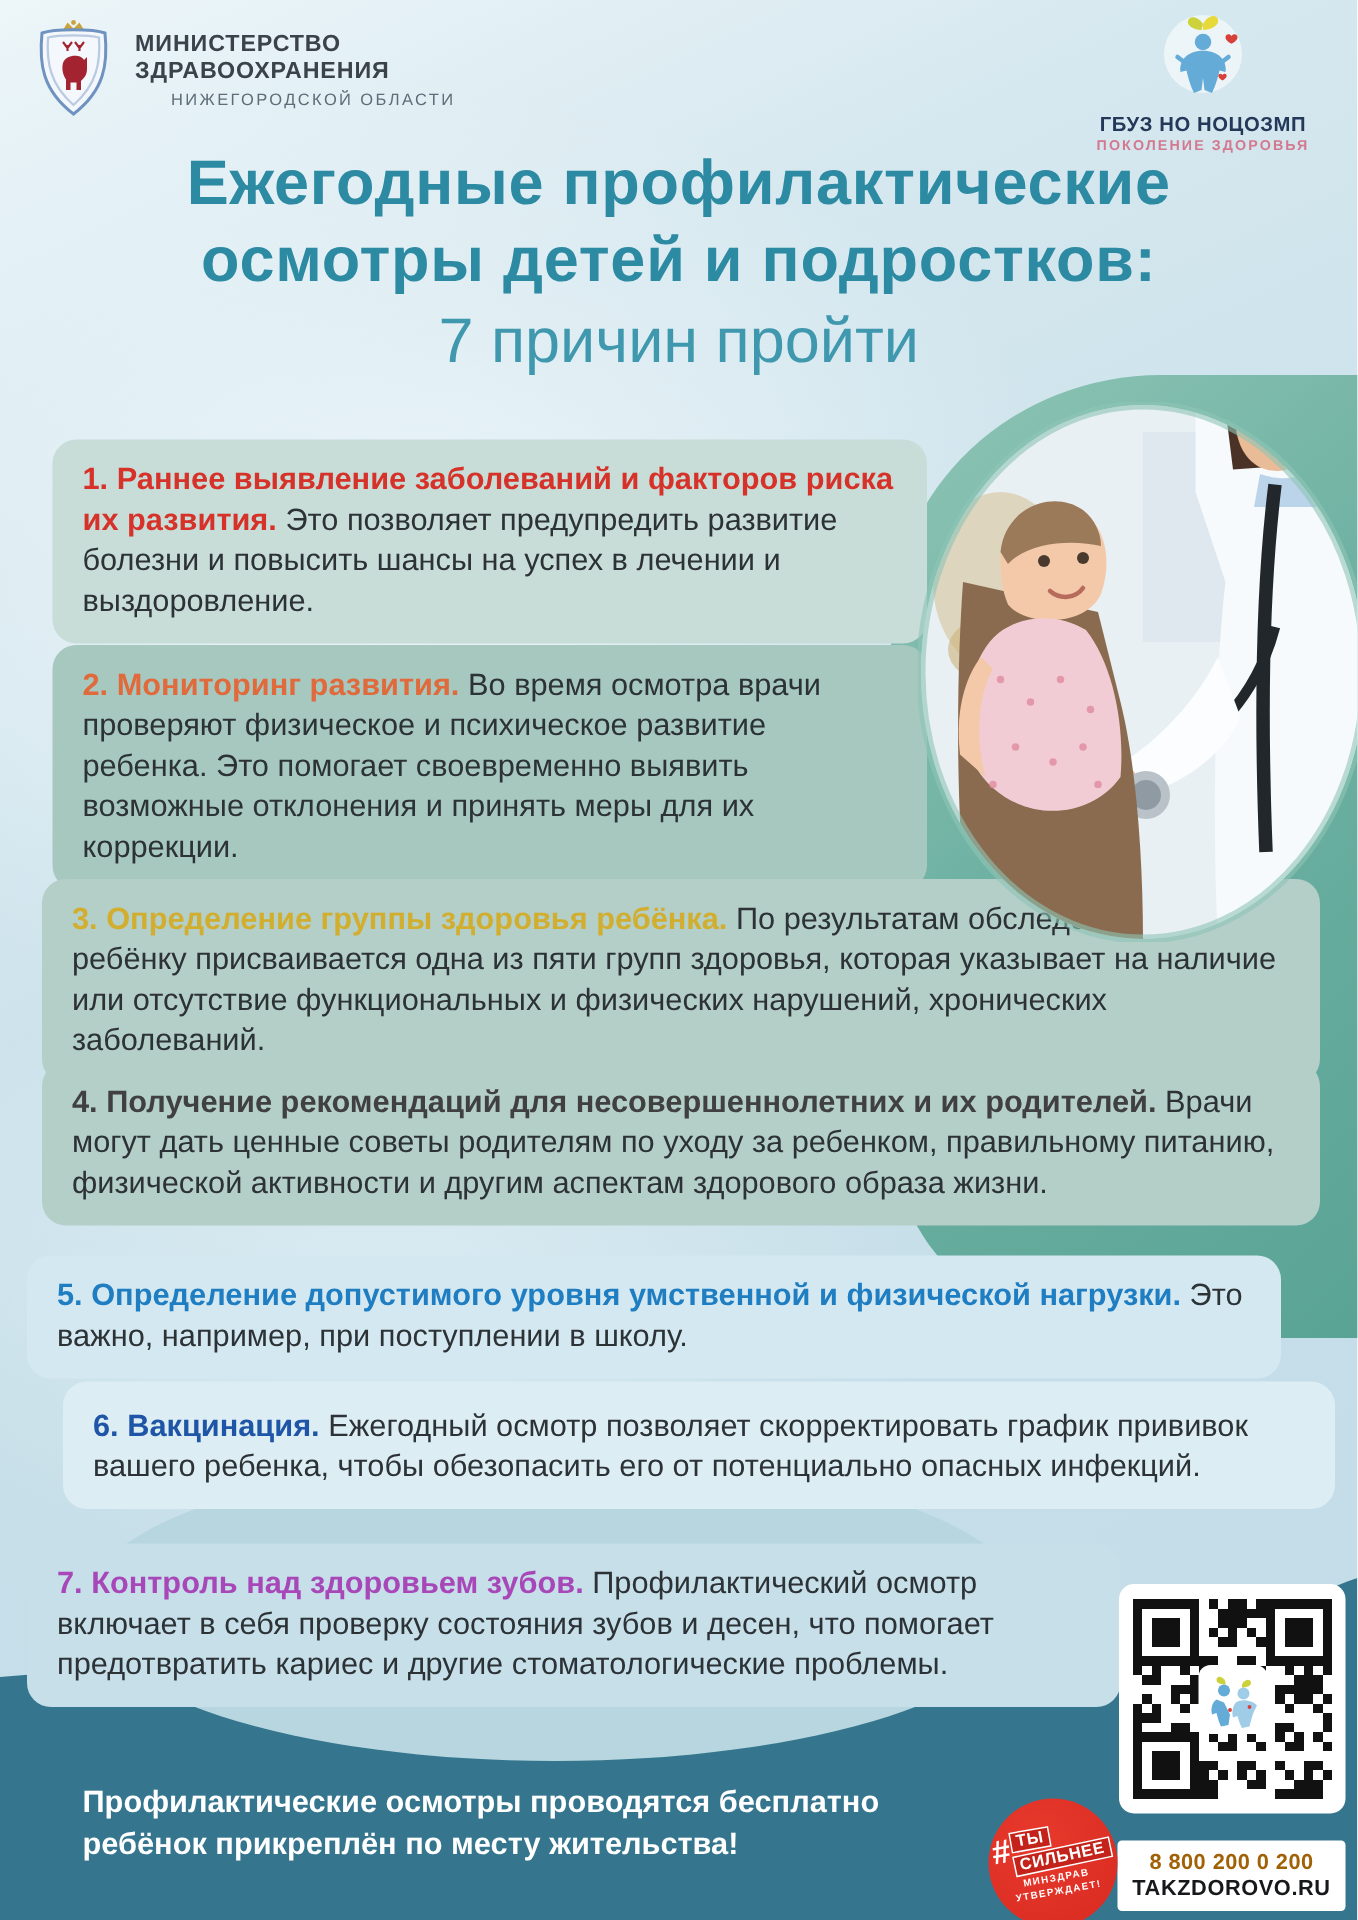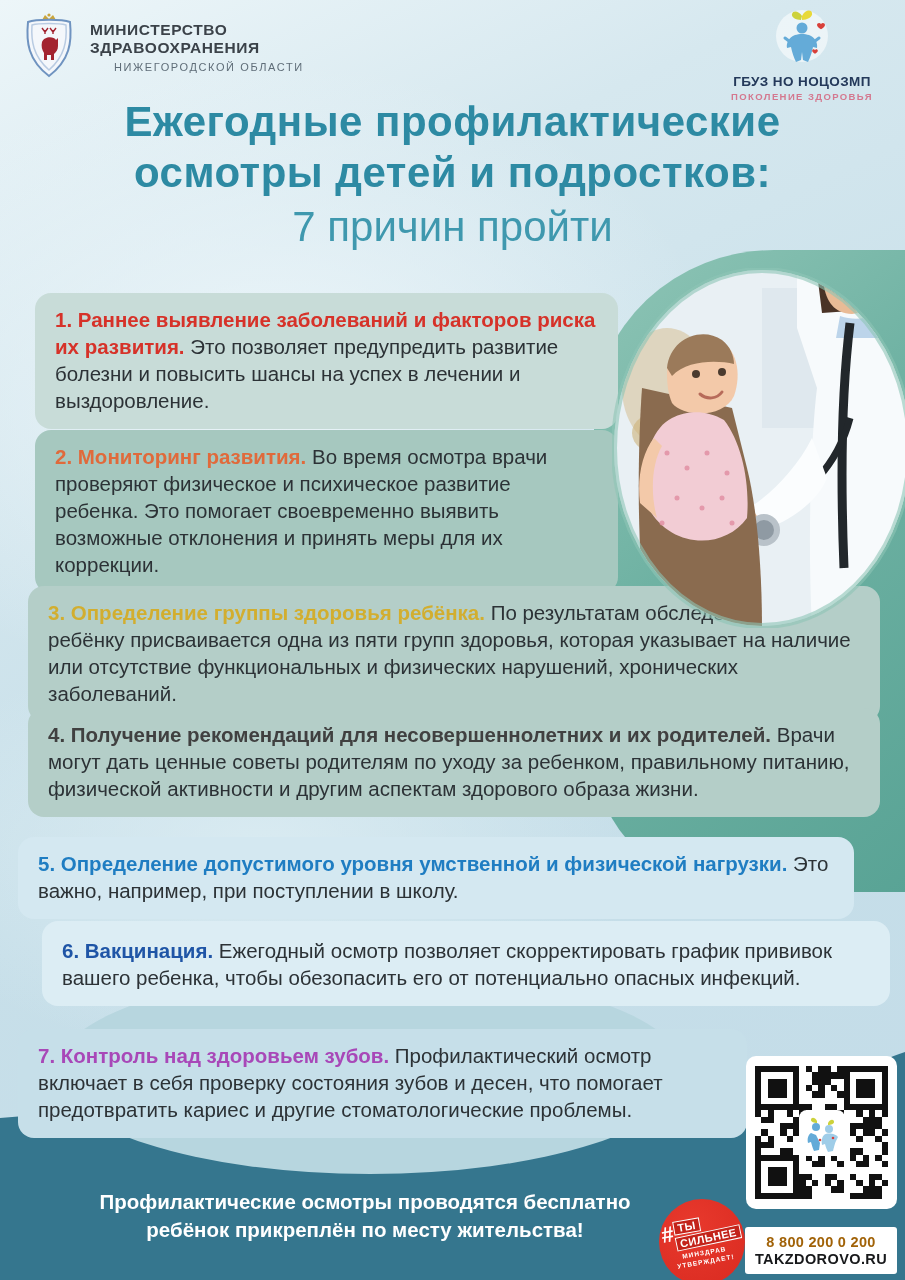--- a/index.html
+++ b/index.html
@@ -62,21 +62,21 @@
 
   
   .photo-wrap { position:absolute; left:612px; top:268px; width:300px; height:360px; z-index:4; }
   .photo-wrap svg { width:100%; height:100%; }
 
   
   .bottom-svg { position:absolute; left:0; top:1000px; width:905px; height:280px; z-index:2; }
 
   .footer-text {
     position:absolute; left:55px; top:1188px; width:620px; z-index:6;
-    text-align:center; color:#ffffff; font-weight:bold; font-size:20.5px; line-height:1.38;
+    text-align:left; color:#ffffff; font-weight:bold; font-size:20.5px; line-height:1.38;
   }
 
   
   .qr-card {
     position:absolute; left:746px; top:1056px; width:151px; height:153px; z-index:6;
     background:#ffffff; border-radius:10px; padding:9px;
   }
   .qr-card svg.qr { width:100%; height:100%; shape-rendering:crispEdges; }
   .qr-logo {
     position:absolute; left:50%; top:50%; width:46px; height:46px; transform:translate(-50%,-50%);

